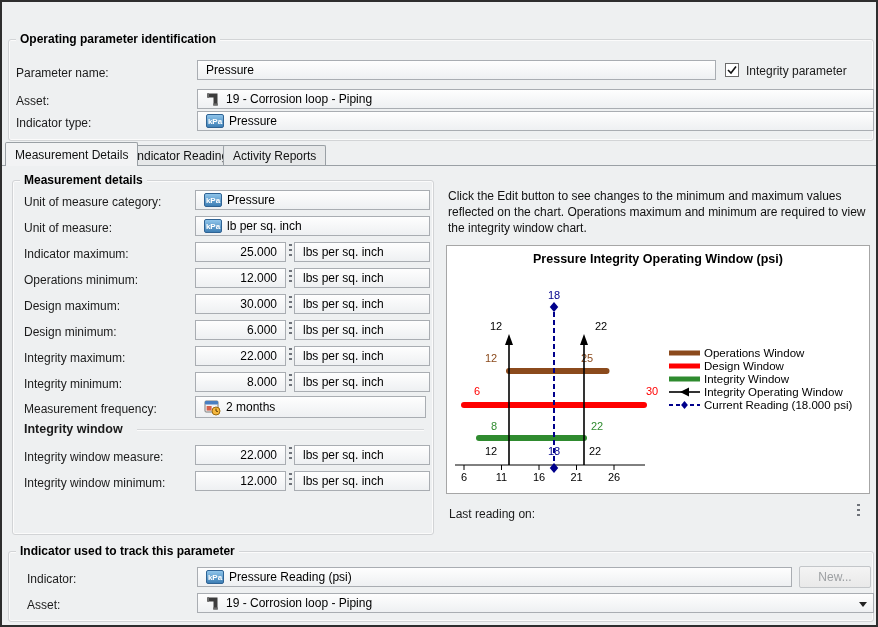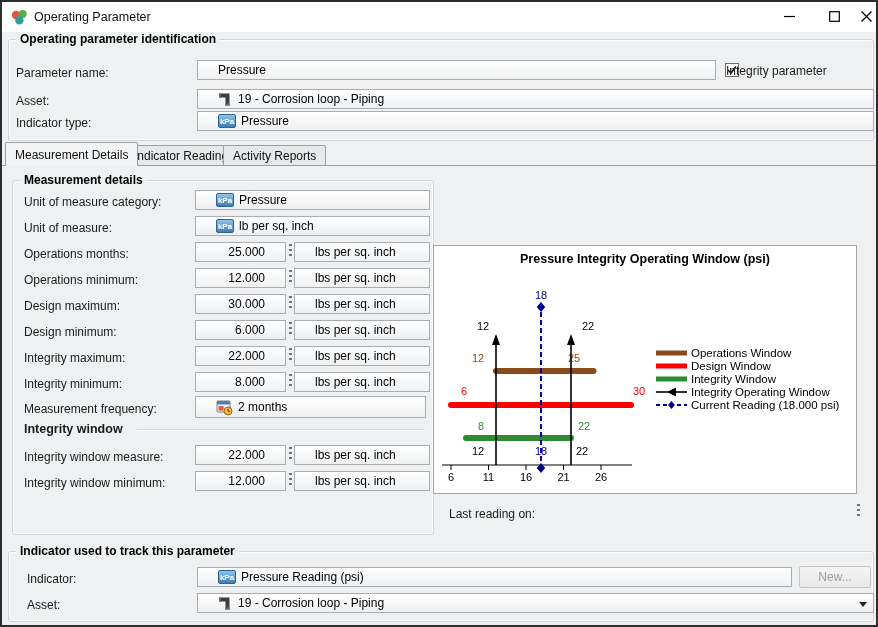--- a/index.html
+++ b/index.html
@@ -5,78 +5,54 @@
   html,body{margin:0;padding:0;background:#c9c9c9;font-family:"Liberation Sans","DejaVu Sans",sans-serif;}
   .win{position:relative;width:878px;height:627px;background:#eef0f1;border:2px solid #2e2e2e;box-sizing:border-box;overflow:hidden;}
   .abs{position:absolute;}
   .titlebar{position:absolute;left:0;top:0;width:100%;height:30px;background:#ffffff;}
   .title-text{position:absolute;left:32px;top:8px;font-size:12.5px;color:#111;}
   .winbtn{position:absolute;top:0;width:30px;height:29px;display:flex;align-items:center;justify-content:center;cursor:default;}
   .label{font-size:12px;color:#1b1b1b;white-space:nowrap;}
   .bold{font-weight:bold;}
   .groupbox{position:absolute;border:1px solid #d2d4d6;border-radius:3px;box-shadow:0 0 0 1px #fbfbfb inset;}
   .gtitle{position:absolute;top:-8px;left:7px;background:#eef0f1;padding:0 4px;font-size:12px;font-weight:bold;color:#000;white-space:nowrap;}
-  .field{position:absolute;height:20px;box-sizing:border-box;border:1px solid #a9adb2;background:linear-gradient(180deg,#fefefe,#eef0f2);display:flex;align-items:center;padding:0 20px;font-size:12px;color:#000;overflow:hidden;white-space:nowrap;}
+  .field{position:absolute;height:20px;box-sizing:border-box;border:1px solid #a9adb2;background:linear-gradient(180deg,#fefefe,#eef0f2);display:flex;align-items:center;padding:0 8px;font-size:12px;color:#000;overflow:hidden;white-space:nowrap;}
   .field.num{justify-content:flex-end;}
   .dots{position:absolute;width:3px;height:15px;background-image:repeating-linear-gradient(#6f737a 0 2px,transparent 2px 5px);}
   .btn{position:absolute;box-sizing:border-box;border:1px solid #8e8e8e;border-radius:2px;background:linear-gradient(#f6f6f6,#dadada);font-size:12px;color:#000;display:flex;align-items:center;justify-content:center;cursor:default;}
   .btn.disabled{border-color:#c3c6c9;background:linear-gradient(#f4f4f4,#e9e9e9);color:#9 da0a3;color:#9da0a3;}
   .tab{position:absolute;box-sizing:border-box;border:1px solid #9aa0a5;border-bottom:none;border-radius:2px 2px 0 0;font-size:12px;display:flex;align-items:center;padding:0 9px;background:#e6e8e9;color:#111;}
   .tab.active{background:#f2f3f4;z-index:3;}
   .tabline{position:absolute;left:0;width:100%;height:1px;background:#9aa0a5;z-index:1;}
-  .chartbox{position:absolute;left:431px;top:243px;width:424px;height:249px;background:#ffffff;border:1px solid #a6a6a6;box-sizing:border-box;}
+  .chartbox{position:absolute;left:444px;top:243px;width:424px;height:249px;background:#ffffff;border:1px solid #a6a6a6;box-sizing:border-box;}
   .helptext{position:absolute;left:446px;top:186px;width:422px;font-size:12px;line-height:16px;color:#111;}
   .kpa{display:inline-flex;align-items:center;justify-content:center;width:18px;height:14px;border-radius:2px;background:linear-gradient(#8ec4ea,#3e7fb5);border:1px solid #2f6394;color:#fff;font-size:8px;font-weight:bold;margin-right:5px;flex:none;box-sizing:border-box;}
   .checkbox{position:absolute;width:14px;height:14px;background:#fff;border:1px solid #6b6b6b;box-sizing:border-box;display:flex;align-items:center;justify-content:center;}
   .combo-arrow{position:absolute;right:6px;top:8px;width:0;height:0;border-left:4px solid transparent;border-right:4px solid transparent;border-top:5px solid #6d7175;}
   .subline{position:absolute;height:1px;background:#d5d7d9;box-shadow:0 1px 0 #fbfbfb;}
 </style>
 </head>
 <body>
 
 <div class="win">
 
-  <div class="titlebar">
-    <svg class="abs" style="left:9px;top:7px" width="17" height="17" viewBox="0 0 17 17">
-      <circle cx="5" cy="6" r="4.2" fill="#e4573d"></circle>
-      <circle cx="11.6" cy="5" r="4" fill="#56b046"></circle>
-      <circle cx="8.4" cy="11.2" r="4.2" fill="#2aa394"></circle>
-    </svg>
-    <span class="title-text">Operating Parameter</span>
-    <span class="winbtn" style="left:772px">
-      <svg width="11" height="11" viewBox="0 0 11 11">
-          <line x1="0" y1="5.5" x2="11" y2="5.5" stroke="#000" stroke-width="1.2"></line>
-        </svg>
-    </span>
-    <span class="winbtn" style="left:817px">
-      <svg width="11" height="11" viewBox="0 0 11 11">
-          <rect x="0.7" y="0.7" width="9.6" height="9.6" fill="none" stroke="#000" stroke-width="1.2"></rect>
-        </svg>
-    </span>
-    <span class="winbtn" style="left:852px;width:24px">
-      <svg width="11" height="11" viewBox="0 0 11 11">
-          <line x1="0.5" y1="0.5" x2="10.5" y2="10.5" stroke="#000" stroke-width="1.2"></line>
-          <line x1="10.5" y1="0.5" x2="0.5" y2="10.5" stroke="#000" stroke-width="1.2"></line>
-        </svg>
-    </span>
-  </div>
 
   <div class="groupbox" style="left:6px;top:37px;width:864px;height:100px">
     <span class="gtitle">Operating parameter identification</span>
   </div>
   <div class="abs label" style="left:14px;top:64px">Parameter name:</div>
   <div class="field" style="left:195px;top:58px;width:519px">
     <span>Pressure</span>
   </div>
   <div class="checkbox" style="left:723px;top:61px">
     <svg width="10" height="10" viewBox="0 0 10 10">
         <polyline points="1,5 4,8 9,1.5" fill="none" stroke="#111" stroke-width="1.6"></polyline>
       </svg>
   </div>
-  <div class="abs label" style="left:724px;top:62px">Integrity parameter</div>
+  <div class="abs label" style="left:744px;top:62px">Integrity parameter</div>
 
   <div class="abs label" style="left:14px;top:92px">Asset:</div>
   <div class="field" style="left:195px;top:87px;width:677px">
     <svg width="15" height="15" viewBox="0 0 15 15" style="margin-right:5px;flex:none">
       <path d="M2,3.5 H9.5 V13" fill="none" stroke="#3c3c3c" stroke-width="4"></path>
       <rect x="1" y="1.2" width="2" height="4.6" fill="#6b6b6b"></rect>
       <rect x="7.2" y="11.4" width="4.6" height="2.4" fill="#6b6b6b"></rect>
     </svg>
     <span>19 - Corrosion loop - Piping</span>
   </div>
@@ -107,21 +83,21 @@
     <span class="kpa">kPa</span>
     <span>Pressure</span>
   </div>
 
   <div class="abs label" style="left:22px;top:219px">Unit of measure:</div>
   <div class="field" style="left:193px;top:214px;width:235px">
     <span class="kpa">kPa</span>
     <span>lb per sq. inch</span>
   </div>
 
-  <div class="abs label" style="left:22px;top:245px">Operations months:</div>
+  <div class="abs label" style="left:22px;top:245px">Indicator maximum:</div>
   <div class="field num" style="left:193px;top:240px;width:91px">
       <span>25.000</span>
     </div>
   <div class="dots" style="left:287px;top:242px"></div>
   <div class="field" style="left:292px;top:240px;width:136px">
       <span>lbs per sq. inch</span>
     </div>
 
   <div class="abs label" style="left:22px;top:271px">Operations minimum:</div>
   <div class="field num" style="left:193px;top:266px;width:91px">
@@ -196,20 +172,21 @@
   <div class="abs label" style="left:22px;top:474px">Integrity window minimum:</div>
   <div class="field num" style="left:193px;top:469px;width:91px">
       <span>12.000</span>
     </div>
   <div class="dots" style="left:287px;top:471px"></div>
   <div class="field" style="left:292px;top:469px;width:136px">
       <span>lbs per sq. inch</span>
     </div>
 
 
+  <div class="helptext">Click the Edit button to see changes to the minimum and maximum values reflected on the chart.   Operations maximum and minimum are required to view the integrity window chart.</div>
 
   <div class="chartbox">
     <svg id="chart-svg" width="422" height="247" viewBox="0 0 422 247">
         <text x="211" y="17" text-anchor="middle" font-size="12.5" font-weight="bold" font-family="Liberation Sans,DejaVu Sans,sans-serif">Pressure Integrity Operating Window (psi)</text>
         <line x1="8" y1="219" x2="198" y2="219" stroke="#000"></line>
         <line x1="17" y1="219" x2="17" y2="224" stroke="#000"></line>
         <text x="17" y="235" text-anchor="middle" font-size="11" font-family="Liberation Sans,DejaVu Sans,sans-serif">6</text>
         <line x1="54.5" y1="219" x2="54.5" y2="224" stroke="#000"></line>
         <text x="54.5" y="235" text-anchor="middle" font-size="11" font-family="Liberation Sans,DejaVu Sans,sans-serif">11</text>
         <line x1="92" y1="219" x2="92" y2="224" stroke="#000"></line>

